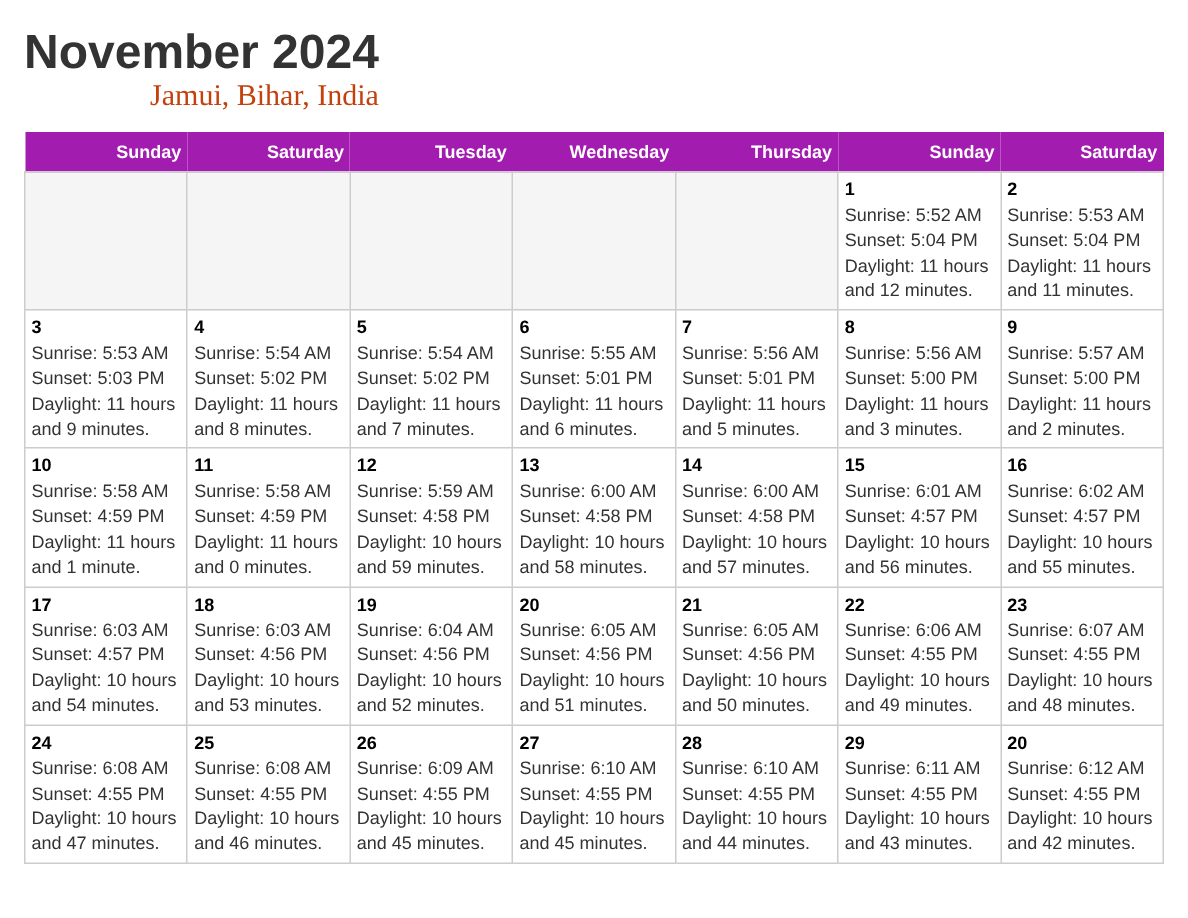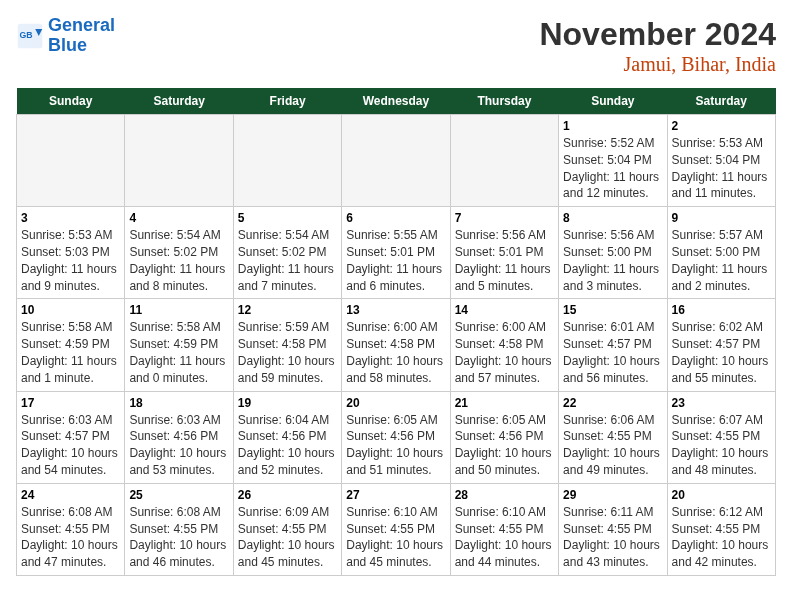--- a/index.html
+++ b/index.html
@@ -46,24 +46,24 @@
       font-size: 20px;
       color: #c2410c;
       font-family: Liberation Serif, serif;
     }
     table {
       width: 100%;
       border-collapse: collapse;
       font-size: 11px;
     }
     th {
-      background-color: #14532d;
+      background-color: #a21caf;
       color: #fff;
       padding: 6px 4px;
-      text-align: center;
+      text-align: right;
       font-size: 12px;
       font-weight: bold;
     }
     td {
       border: 1px solid #ccc;
       vertical-align: top;
       padding: 4px;
       height: 80px;
       width: 14.28%;
       background: #fff;
@@ -79,43 +79,32 @@
     .day-info {
       font-size: 12px;
       color: #333;
       line-height: 1.4;
     }
   </style>
 </head>
 <body>
 
 <div class="header">
-  <div class="logo">
-    <svg class="logo-icon" viewBox="0 0 32 32">
-      <rect x="2" y="2" width="28" height="28" rx="3" fill="#e8f0fb"></rect>
-      <text x="4" y="18" font-size="10" font-weight="bold" fill="#1a6bbf">GB</text>
-      <polygon points="22,8 30,8 26,16" fill="#1a6bbf"></polygon>
-    </svg>
-    <div class="logo-text">
-      <div><span>General</span></div>
-      <div><span style="color:#1a6bbf">Blue</span></div>
-    </div>
-  </div>
   <div class="title-block">
     <div class="month-title">November 2024</div>
     <div class="location">Jamui, Bihar, India</div>
   </div>
 </div>
 
 <table>
   <thead>
     <tr>
     <th>Sunday</th>
         <th>Saturday</th>
-        <th>Friday</th>
+        <th>Tuesday</th>
         <th>Wednesday</th>
         <th>Thursday</th>
         <th>Sunday</th>
         <th>Saturday</th>
       </tr>
   </thead>
   <tbody id="calendar-body">
   <tr>
         <td class="empty"></td>
         <td class="empty"></td>

